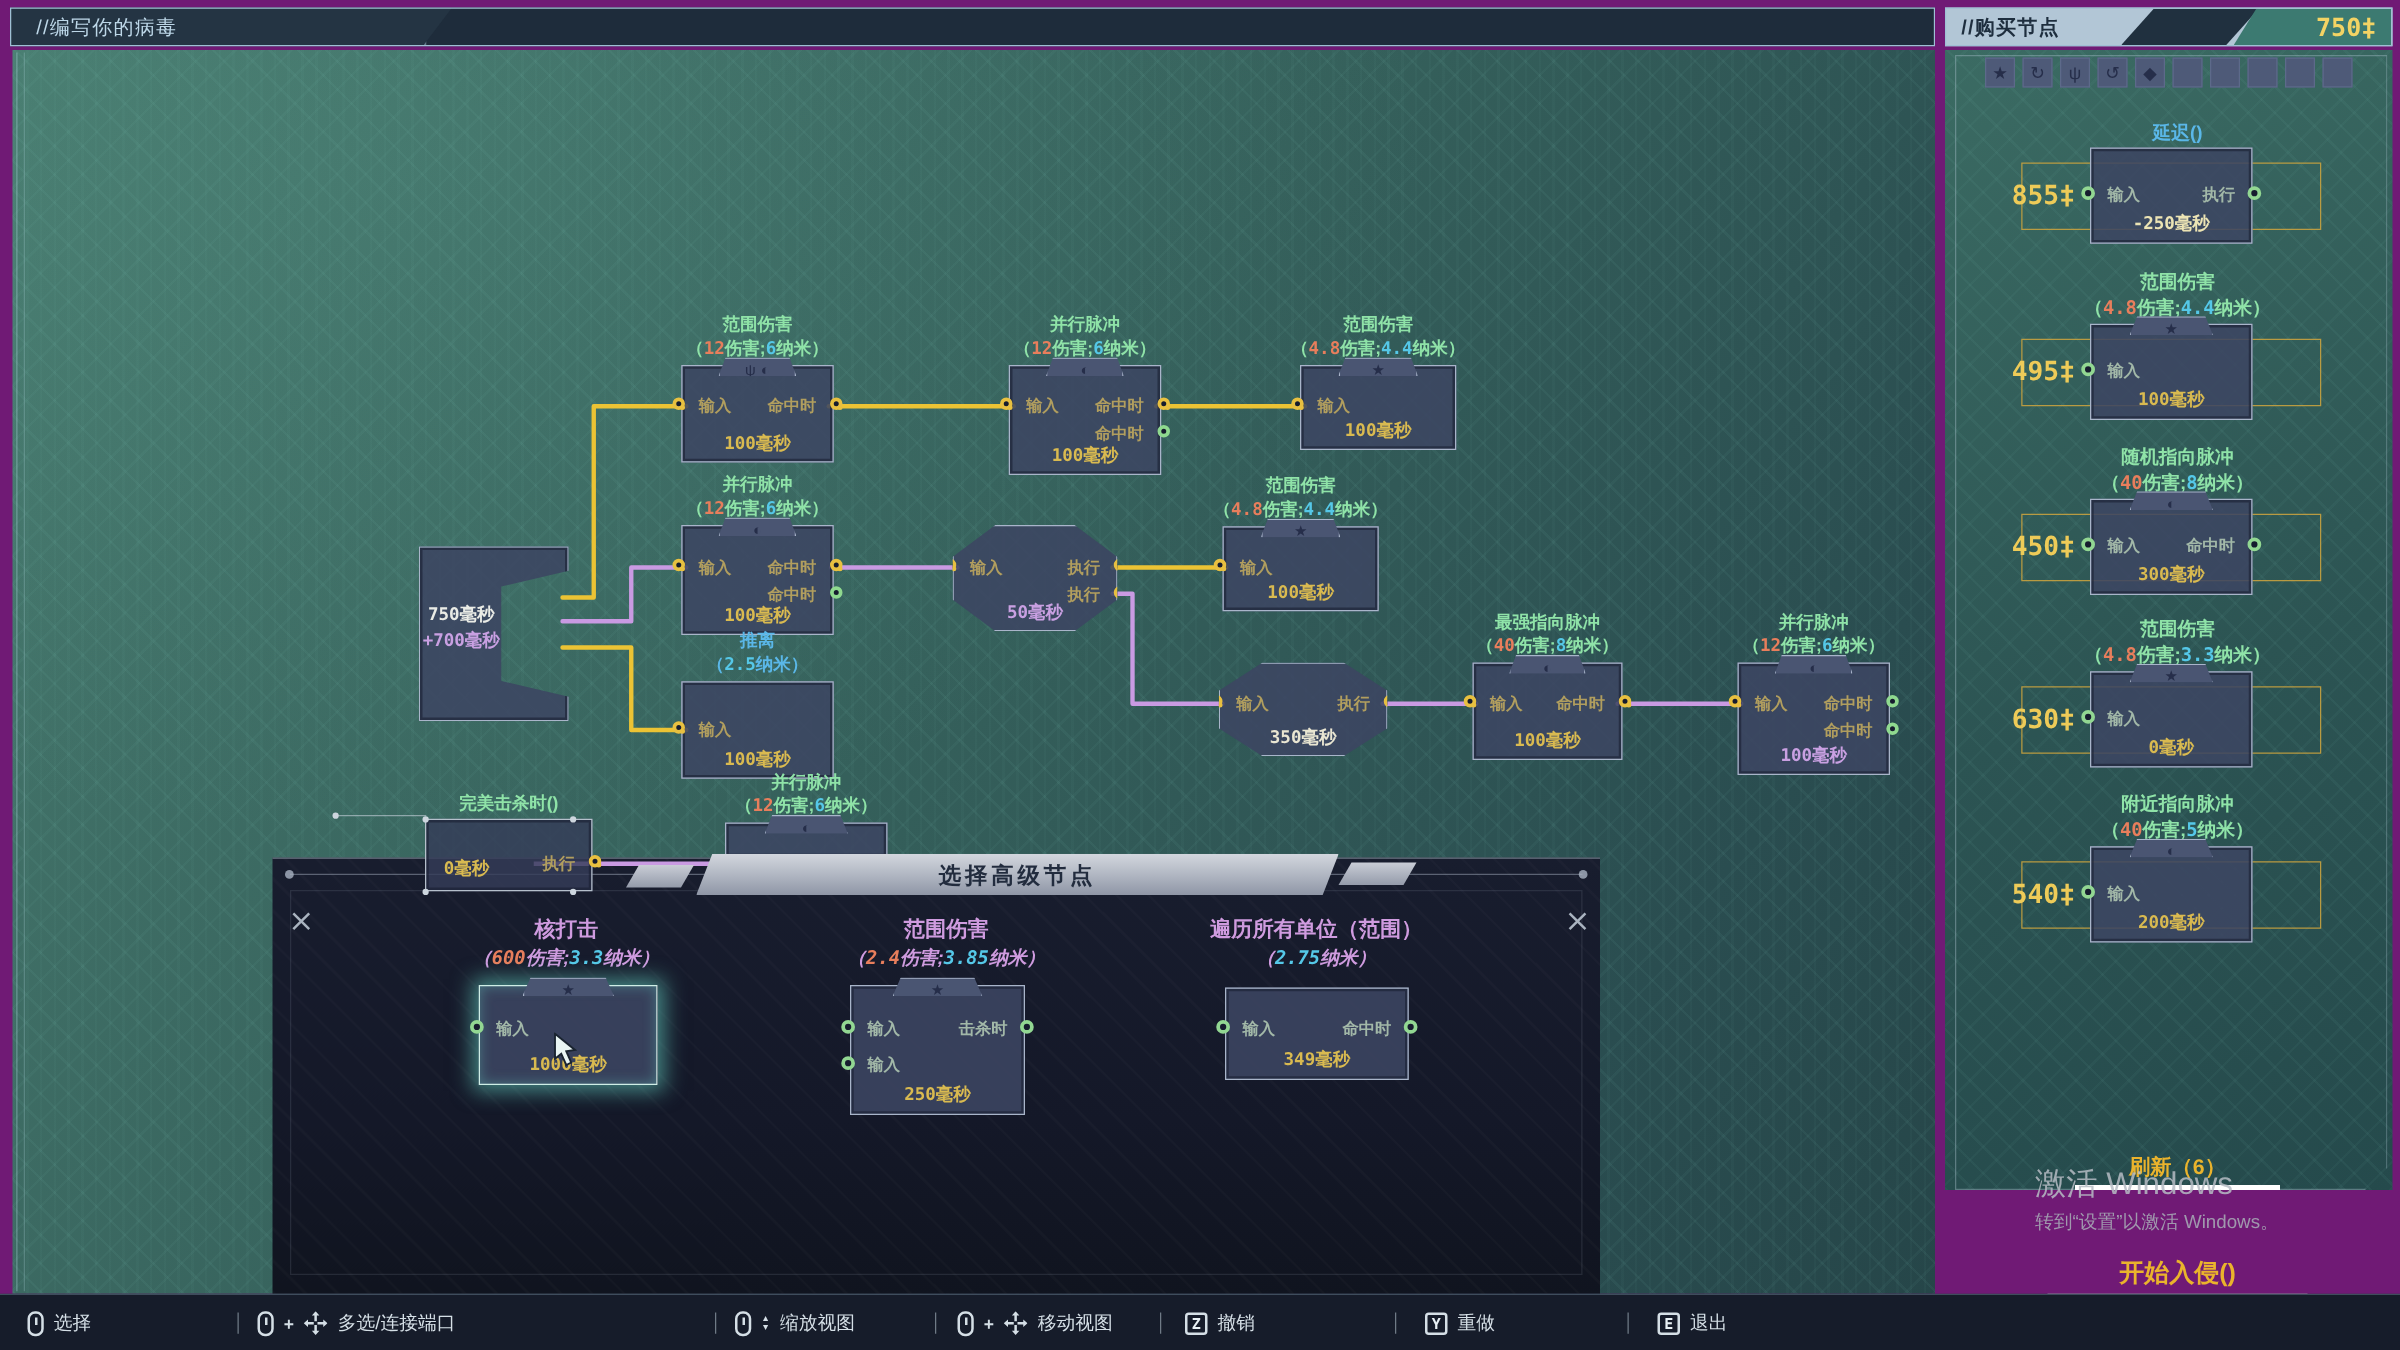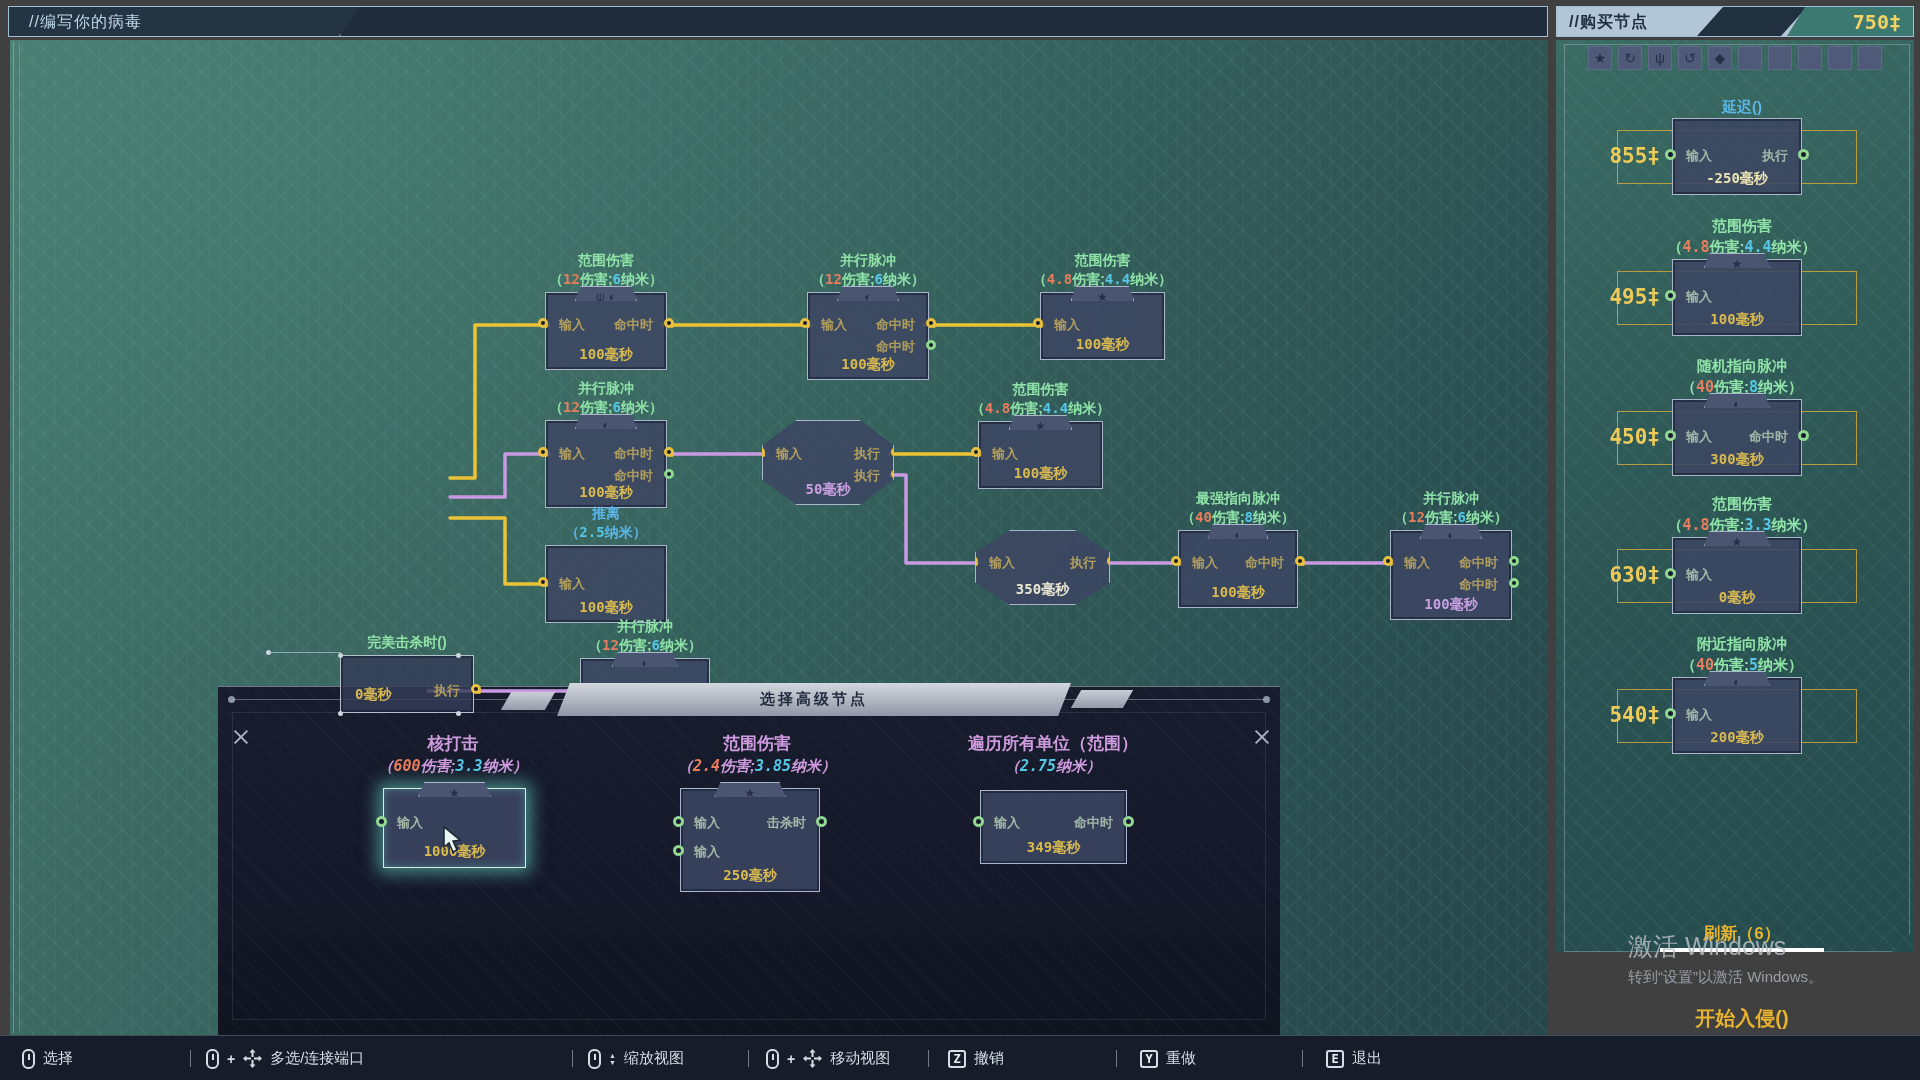--- a/index.html
+++ b/index.html
@@ -1,18 +1,18 @@
 <!DOCTYPE html>
 <html><head>
 <meta charset="utf-8">
 <style>
   * { margin:0; padding:0; box-sizing:border-box; }
   html,body { background:#0d1220; }
   body { font-family:"Liberation Sans", sans-serif; }
-  .stage { position:relative; width:1920px; height:1080px; overflow:hidden; background:#404040; }
+  .stage { position:relative; width:1920px; height:1080px; overflow:hidden; background:#701a75; }
 
   
   .canvas-bg {
     position:absolute; left:10px; top:40px; width:1538px; height:995px;
     background:
       radial-gradient(1400px 900px at 20% 10%, rgba(120,200,180,0.10), transparent 60%),
       repeating-linear-gradient(45deg,  rgba(140,220,205,0.055) 0 2px, transparent 2px 16px),
       repeating-linear-gradient(-45deg, rgba(140,220,205,0.045) 0 2px, transparent 2px 16px),
       repeating-linear-gradient(90deg,  rgba(140,220,205,0.030) 0 2px, transparent 2px 11px),
       linear-gradient(125deg, #477a6e 0%, #35605b 48%, #2a4d50 82%, #264649 100%);
@@ -95,21 +95,21 @@
         linear-gradient(180deg,#181d2e 0%, #141828 60%, #10141f 100%);
       border-top:1px solid rgba(150,162,180,0.7); }
   .adv-inner { position:absolute; left:232px; top:712px; width:1034px; height:308px; border:1px solid rgba(150,160,180,0.16); }
   .xmark { position:absolute; width:16px; height:16px; }
   .xmark::before,.xmark::after { content:''; position:absolute; left:-1px; top:7px; width:18px; height:2px; background:#aab4c0; }
   .xmark::before{ transform:rotate(45deg);} .xmark::after{ transform:rotate(-45deg);}
   .banner { position:absolute; left:557px; top:683px; width:514px; height:33px; z-index:6;
       background:linear-gradient(180deg,#d3d7de 0%, #aeb4c0 55%, #8f96a6 100%);
       clip-path:polygon(2.5% 0,100% 0,97.5% 100%,0 100%);
       display:flex; align-items:center; justify-content:center;
-      font-size:15px; font-weight:bold; letter-spacing:3px; color:#222c3e; }
+      font-size:18px; font-weight:bold; letter-spacing:3px; color:#222c3e; }
   .sliver { position:absolute; height:18px; background:linear-gradient(180deg,#c9cdd6,#949baa); transform:skewX(-30deg); z-index:6; }
   .bline { position:absolute; top:699px; left:232px; width:1034px; height:1px; background:rgba(160,170,185,0.5); z-index:5; }
   .bline::before,.bline::after{ content:''; position:absolute; top:-3px; width:7px; height:7px; border-radius:50%; background:rgba(170,180,195,0.8);}
   .bline::before{left:-4px}.bline::after{right:-4px}
   .ctitle { position:absolute; width:340px; text-align:center; line-height:22px; font-size:17px; font-weight:bold; white-space:nowrap; }
   .ctitle .sub{ display:block; font-size:15px;font-style:italic; }
 
   
   .bottombar { position:absolute; left:0; top:1035px; width:1920px; height:45px;
       background:#161c2a; border-top:1px solid rgba(140,170,190,0.35); z-index:8; }
@@ -195,20 +195,33 @@
         <div class="port open" style="right: -8px; top: 47px;"></div>
         <div class="plabel" style="right: 13px; top: 46px;">命中时</div>
         <div class="dur d-gold">100毫秒</div>
       </div>
       <div class="node " style="left: 1040px; top: 292px; width: 125px; height: 68px; pointer-events: auto;">
         <div class="ntitle"><span class="t-green">范围伤害</span><span class="sub"><span class="t-green">（</span><span class="s-dmg">4.8</span><span class="t-green">伤害;</span><span class="s-rng">4.4</span><span class="t-green">纳米）</span></span></div>
         <div class="tab"><span class="ic">★</span></div>
         <div class="port conn" style="left: -8px; top: 25px;"></div>
         <div class="plabel" style="left: 13px; top: 24px;">输入</div>
         <div class="dur d-gold">100毫秒</div>
+      </div>
+      <div class="node cycle" style="left: 335px; top: 437px; width: 120px; height: 140px; pointer-events: auto;">
+        <div class="ntitle"><span class="t-green">周期触发()</span></div>
+        <div class="port conn" style="right: -8px; top: 33px;"></div>
+        <div class="plabel" style="right: 13px; top: 32px;">执行</div>
+        <div class="port conn" style="right: -8px; top: 53px;"></div>
+        <div class="plabel" style="right: 13px; top: 52px;">执行</div>
+        <div class="port conn" style="right: -8px; top: 74px;"></div>
+        <div class="plabel" style="right: 13px; top: 73px;">执行</div>
+        <div class="port open" style="right: -8px; top: 95px;"></div>
+        <div class="plabel" style="right: 13px; top: 94px;">执行</div>
+        <div class="cyc-lines " style="top: 44px; color: rgb(234, 236, 230);">750毫秒</div>
+        <div class="cyc-lines l2" style="top: 65px; color: rgb(201, 160, 226);">+700毫秒</div>
       </div>
       <div class="node " style="left: 545px; top: 420px; width: 122px; height: 88px; pointer-events: auto;">
         <div class="ntitle"><span class="t-green">并行脉冲</span><span class="sub"><span class="t-green">（</span><span class="s-dmg">12</span><span class="t-green">伤害;</span><span class="s-rng">6</span><span class="t-green">纳米）</span></span></div>
         <div class="tab"><span class="ic">◐</span></div>
         <div class="port conn" style="left: -8px; top: 26px;"></div>
         <div class="plabel" style="left: 13px; top: 25px;">输入</div>
         <div class="port conn" style="right: -8px; top: 26px;"></div>
         <div class="plabel" style="right: 13px; top: 25px;">命中时</div>
         <div class="port open" style="right: -8px; top: 48px;"></div>
         <div class="plabel" style="right: 13px; top: 47px;">命中时</div>

